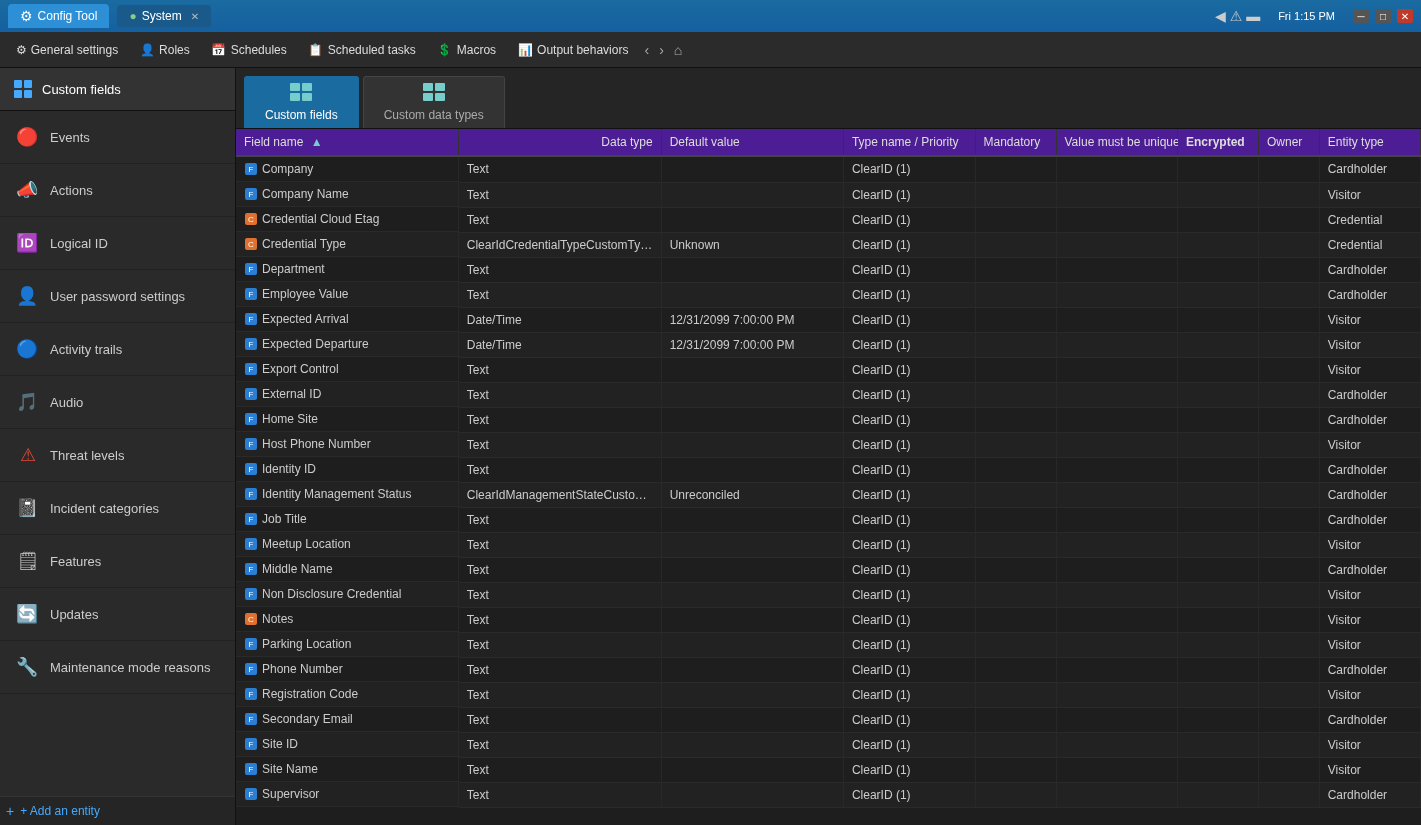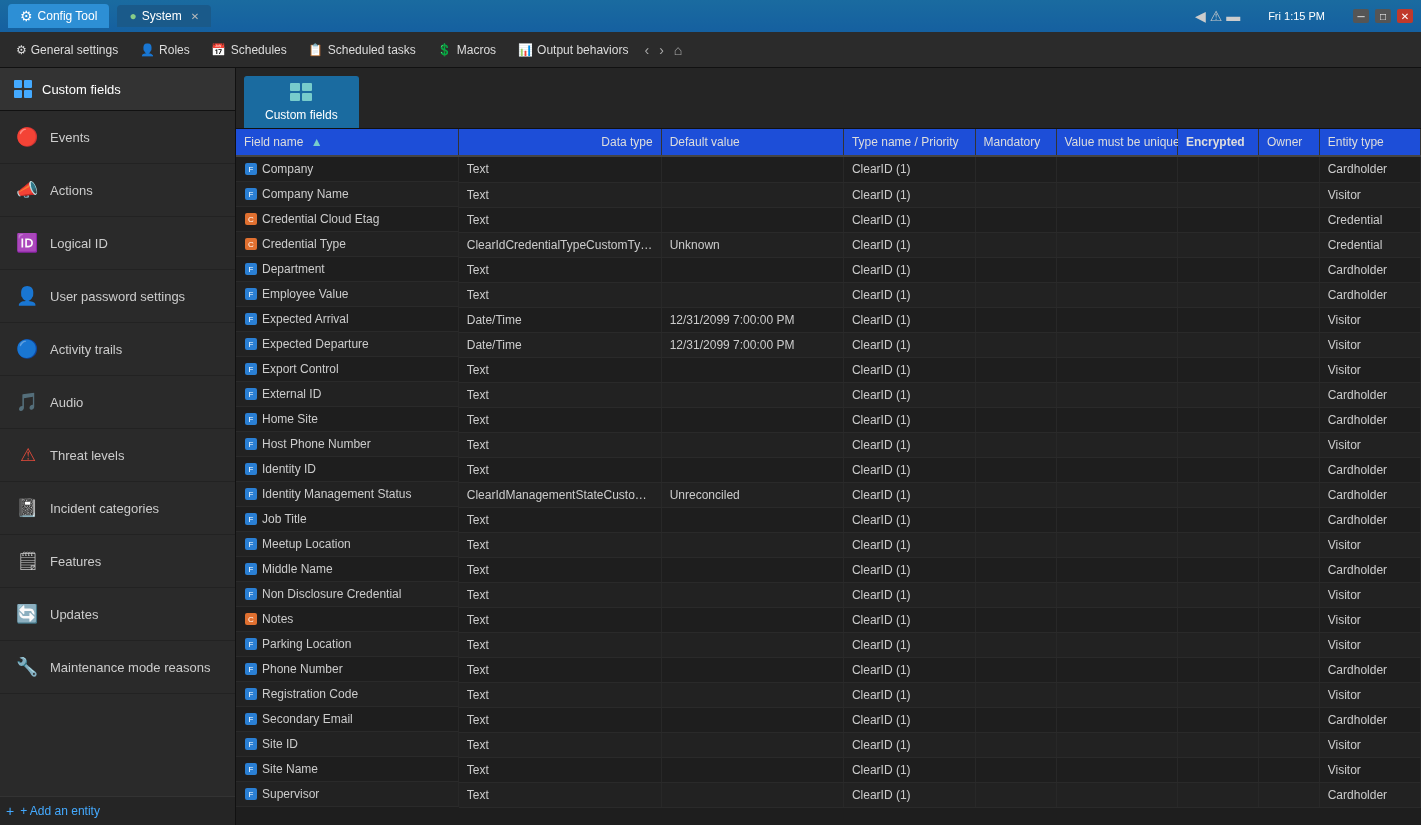--- a/index.html
+++ b/index.html
@@ -44,21 +44,21 @@
     .content-area { flex: 1; display: flex; flex-direction: column; overflow: hidden; background: #1e1e1e; }
 
     
     .content-tabs { display: flex; align-items: flex-end; padding: 8px 8px 0; gap: 4px; background: #252525; border-bottom: 1px solid #111; }
     .content-tab { display: flex; flex-direction: column; align-items: center; gap: 2px; padding: 6px 20px; border-radius: 3px 3px 0 0; cursor: pointer; font-size: 12px; color: #aaa; background: #333; border: 1px solid #444; border-bottom: none; }
     .content-tab.active { background: #1a6ba0; color: #fff; border-color: #1a6ba0; }
 
     
     .table-container { flex: 1; overflow: auto; position: relative; }
     .data-table { width: 100%; border-collapse: collapse; table-layout: fixed; }
-    .data-table th { background: #1d4ed8; color: #ddd; text-align: left; padding: 6px 8px; border-bottom: 2px solid #444; border-right: 1px solid #333; font-weight: 500; font-size: 12px; white-space: nowrap; position: sticky; top: 0; z-index: 10; }
+    .data-table th { background: #4c1d95; color: #ddd; text-align: left; padding: 6px 8px; border-bottom: 2px solid #444; border-right: 1px solid #333; font-weight: 500; font-size: 12px; white-space: nowrap; position: sticky; top: 0; z-index: 10; }
     .data-table th:first-child { width: 220px; }
     .data-table th:nth-child(2) { width: 200px; text-align: right; }
     .data-table th:nth-child(3) { width: 180px; }
     .data-table th:nth-child(4) { width: 130px; }
     .data-table th:nth-child(5) { width: 80px; }
     .data-table th:nth-child(6) { width: 120px; }
     .data-table th:nth-child(7) { width: 80px; font-weight: bold; }
     .data-table th:nth-child(8) { width: 60px; }
     .data-table th:nth-child(9) { width: 100px; }
     .data-table td { padding: 5px 8px; border-bottom: 1px solid #2a2a2a; border-right: 1px solid #282828; color: #ccc; font-size: 12px; white-space: nowrap; overflow: hidden; text-overflow: ellipsis; }
@@ -78,21 +78,21 @@
       <span>Config Tool</span>
     </div>
     <div class="tab-item inactive">
       <span style="font-size:12px; color:#8c8;">●</span>
       <span>System</span>
       <span class="tab-close">✕</span>
     </div>
   </div>
   <div class="title-bar-right">
     <span style="font-size:14px;">◀ ⚠ ▬</span>
-    <span style="color:#fff; margin: 0 22px;">Fri 1:15 PM</span>
+    <span style="color:#fff; margin: 0 12px;">Fri 1:15 PM</span>
     <span class="win-btn win-min">─</span>
     <span class="win-btn win-max">□</span>
     <span class="win-btn win-close">✕</span>
   </div>
 </div>
 
 <div class="nav-bar">
   <div class="nav-item">
     <span>⚙</span>
     <span>General settings</span>
@@ -192,20 +192,31 @@
       <div class="content-tab active">
         <span style="font-size:18px;">
           <svg width="22" height="18" viewBox="0 0 22 18" fill="none">
             <rect x="0" y="0" width="10" height="8" rx="1" fill="#7cc"></rect>
             <rect x="12" y="0" width="10" height="8" rx="1" fill="#7cc"></rect>
             <rect x="0" y="10" width="10" height="8" rx="1" fill="#7cc"></rect>
             <rect x="12" y="10" width="10" height="8" rx="1" fill="#7cc"></rect>
           </svg>
         </span>
         <span>Custom fields</span>
+      </div>
+      <div class="content-tab">
+        <span style="font-size:18px;">
+          <svg width="22" height="18" viewBox="0 0 22 18" fill="none">
+            <rect x="0" y="0" width="10" height="8" rx="1" fill="#7cc"></rect>
+            <rect x="12" y="0" width="10" height="8" rx="1" fill="#7cc"></rect>
+            <rect x="0" y="10" width="10" height="8" rx="1" fill="#7cc"></rect>
+            <rect x="12" y="10" width="10" height="8" rx="1" fill="#7cc"></rect>
+          </svg>
+        </span>
+        <span>Custom data types</span>
       </div>
     </div>
 
     <div class="table-container">
       <table class="data-table">
         <thead>
           <tr>
             <th>
               <span>Field name</span>
               <span class="sort-arrow">▲</span>

